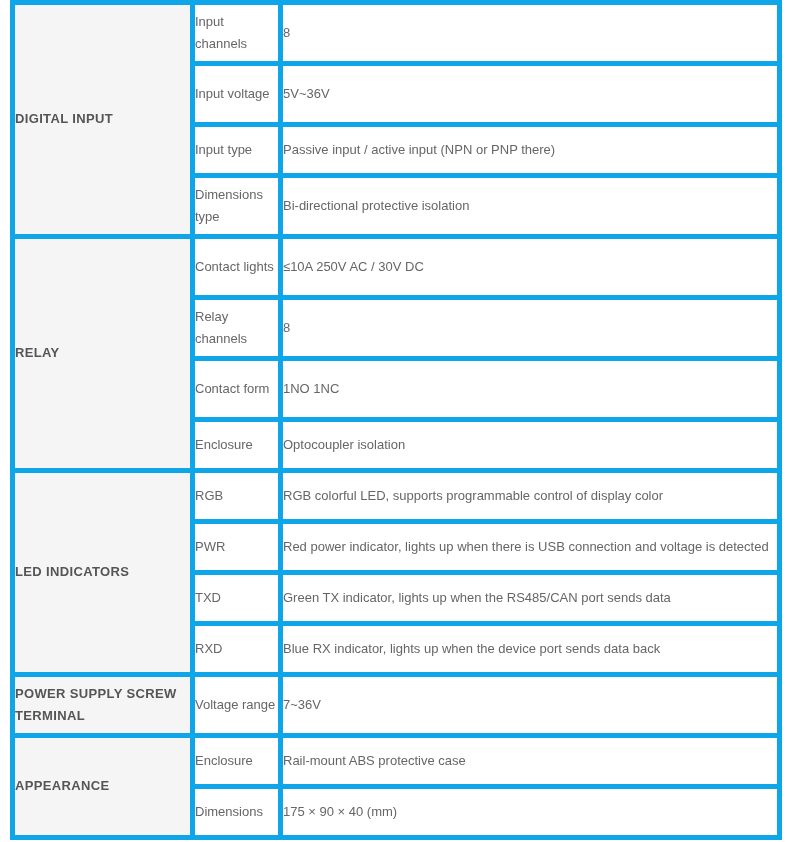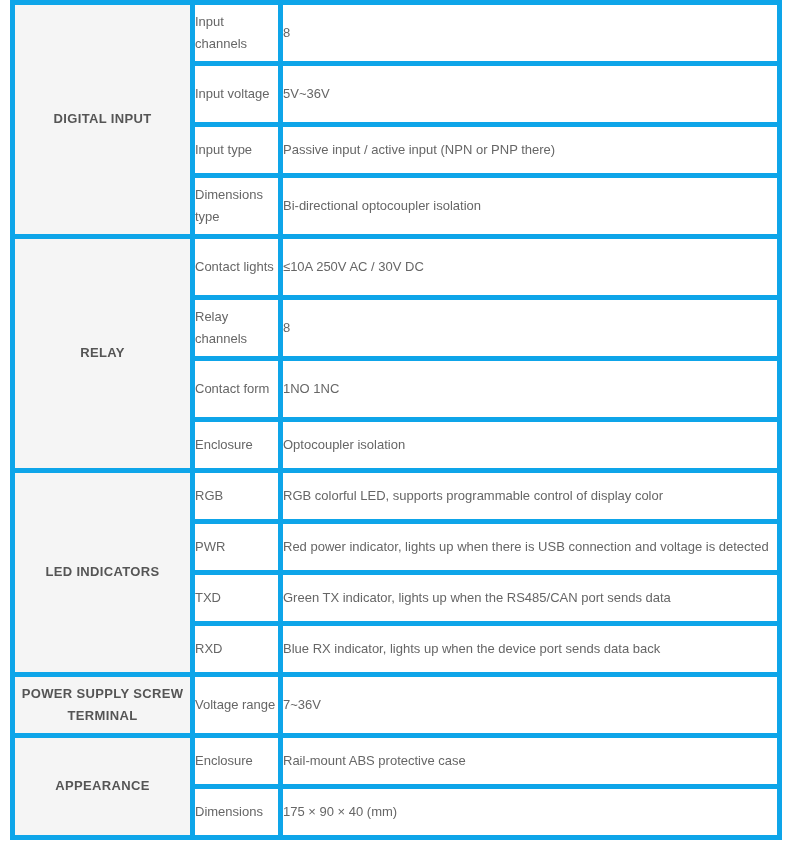--- a/index.html
+++ b/index.html
@@ -41,21 +41,21 @@
     padding: 0;
     vertical-align: middle;
     font-size: 13px;
     line-height: 1.72;
   }
 
   td.group-cell {
     background: #f5f5f5;
     color: #555555;
     font-weight: bold;
-    text-align: center;
+    text-align: left;
     letter-spacing: 0.35px;
     font-size: 12.6px;
     line-height: 1.68;
     padding: 6px 14px;
     border-right: 1px solid #e4e4e4;
   }
 
   td.key-cell {
     background: #ffffff;
     color: #666666;
@@ -94,21 +94,21 @@
         <tr class="row-h2">
           <td class="key-cell">Input voltage</td>
           <td class="val-cell">5V~36V</td>
         </tr>
         <tr class="row-h1">
           <td class="key-cell">Input type</td>
           <td class="val-cell">Passive input / active input (NPN or PNP there)</td>
         </tr>
         <tr class="row-h2">
           <td class="key-cell">Dimensions type</td>
-          <td class="val-cell">Bi-directional optocoupler isolation</td>
+          <td class="val-cell">Bi-directional protective isolation</td>
         </tr>
         <tr class="row-h2">
           <td class="group-cell" rowspan="4">RELAY</td>
           <td class="key-cell">Contact lights</td>
           <td class="val-cell">≤10A 250V AC / 30V DC</td>
         </tr>
         <tr class="row-h2">
           <td class="key-cell">Relay channels</td>
           <td class="val-cell">8</td>
         </tr>

